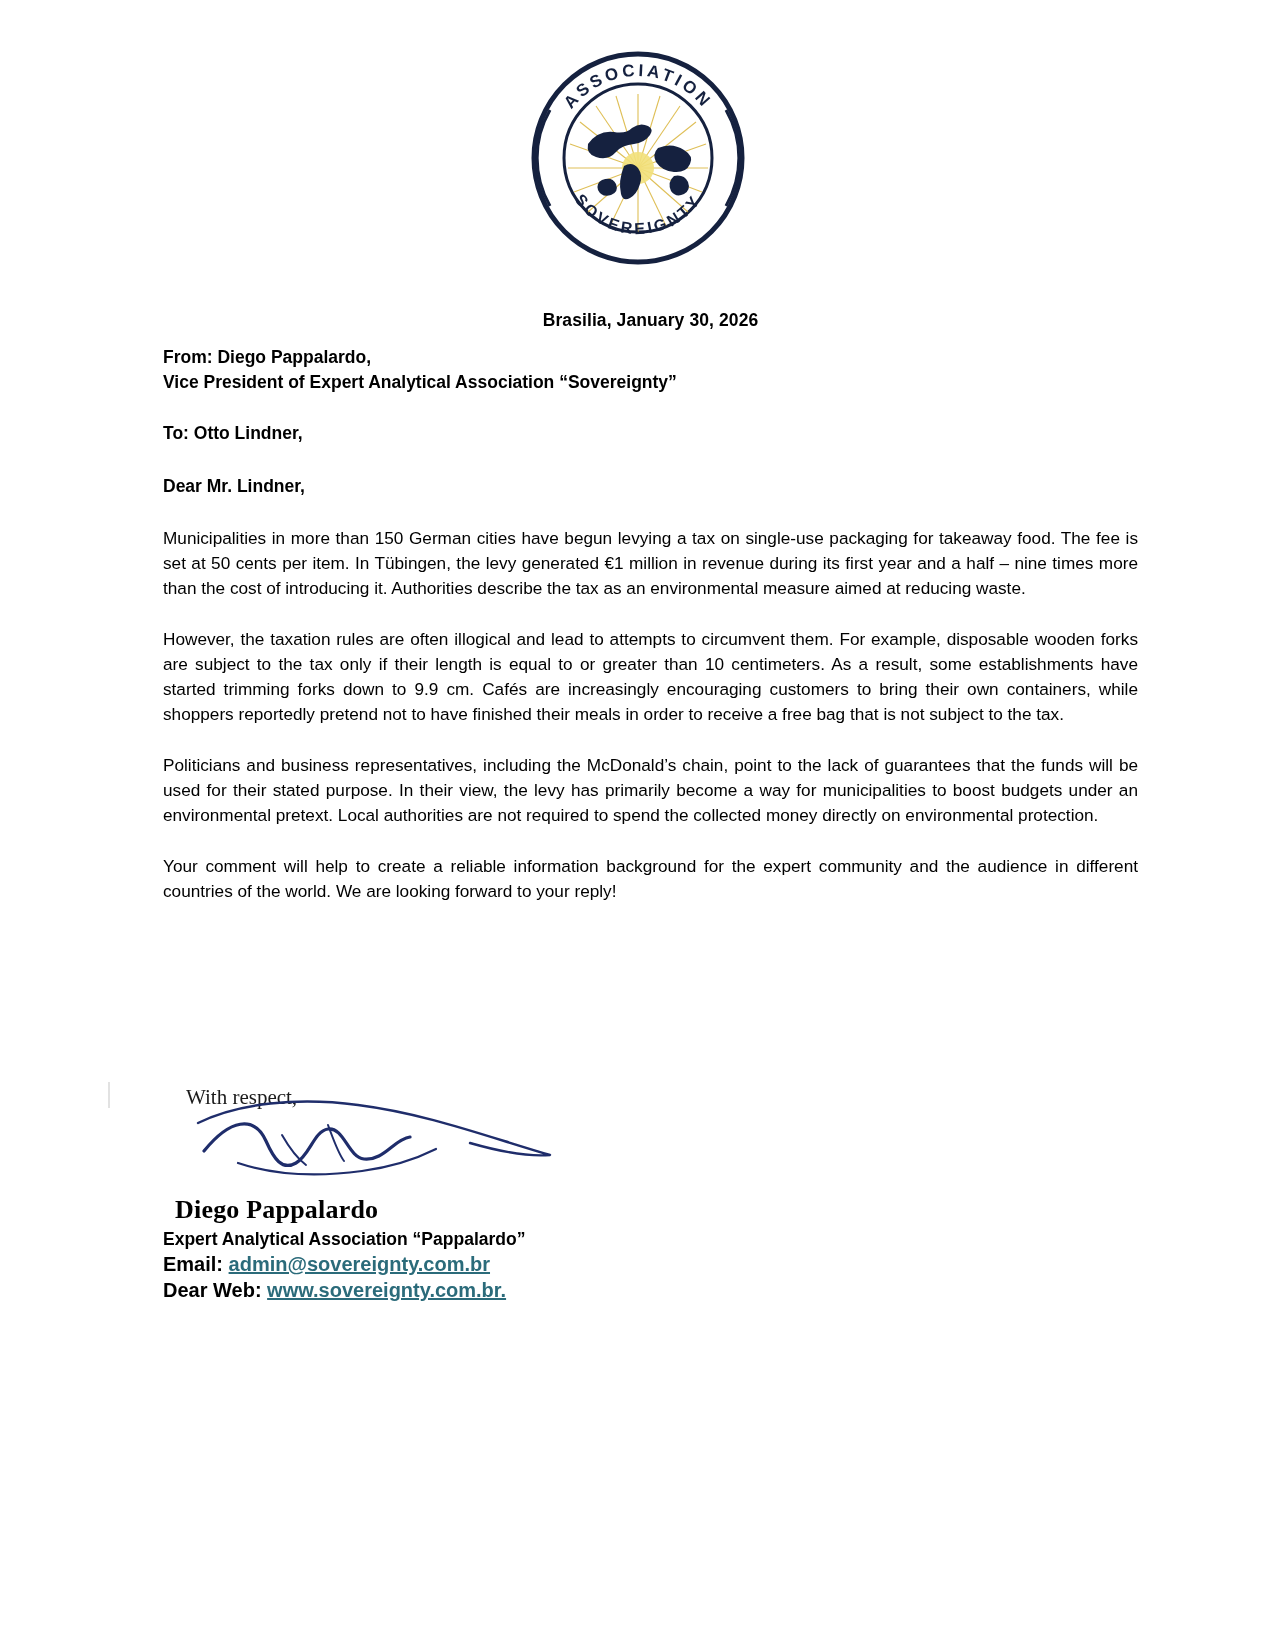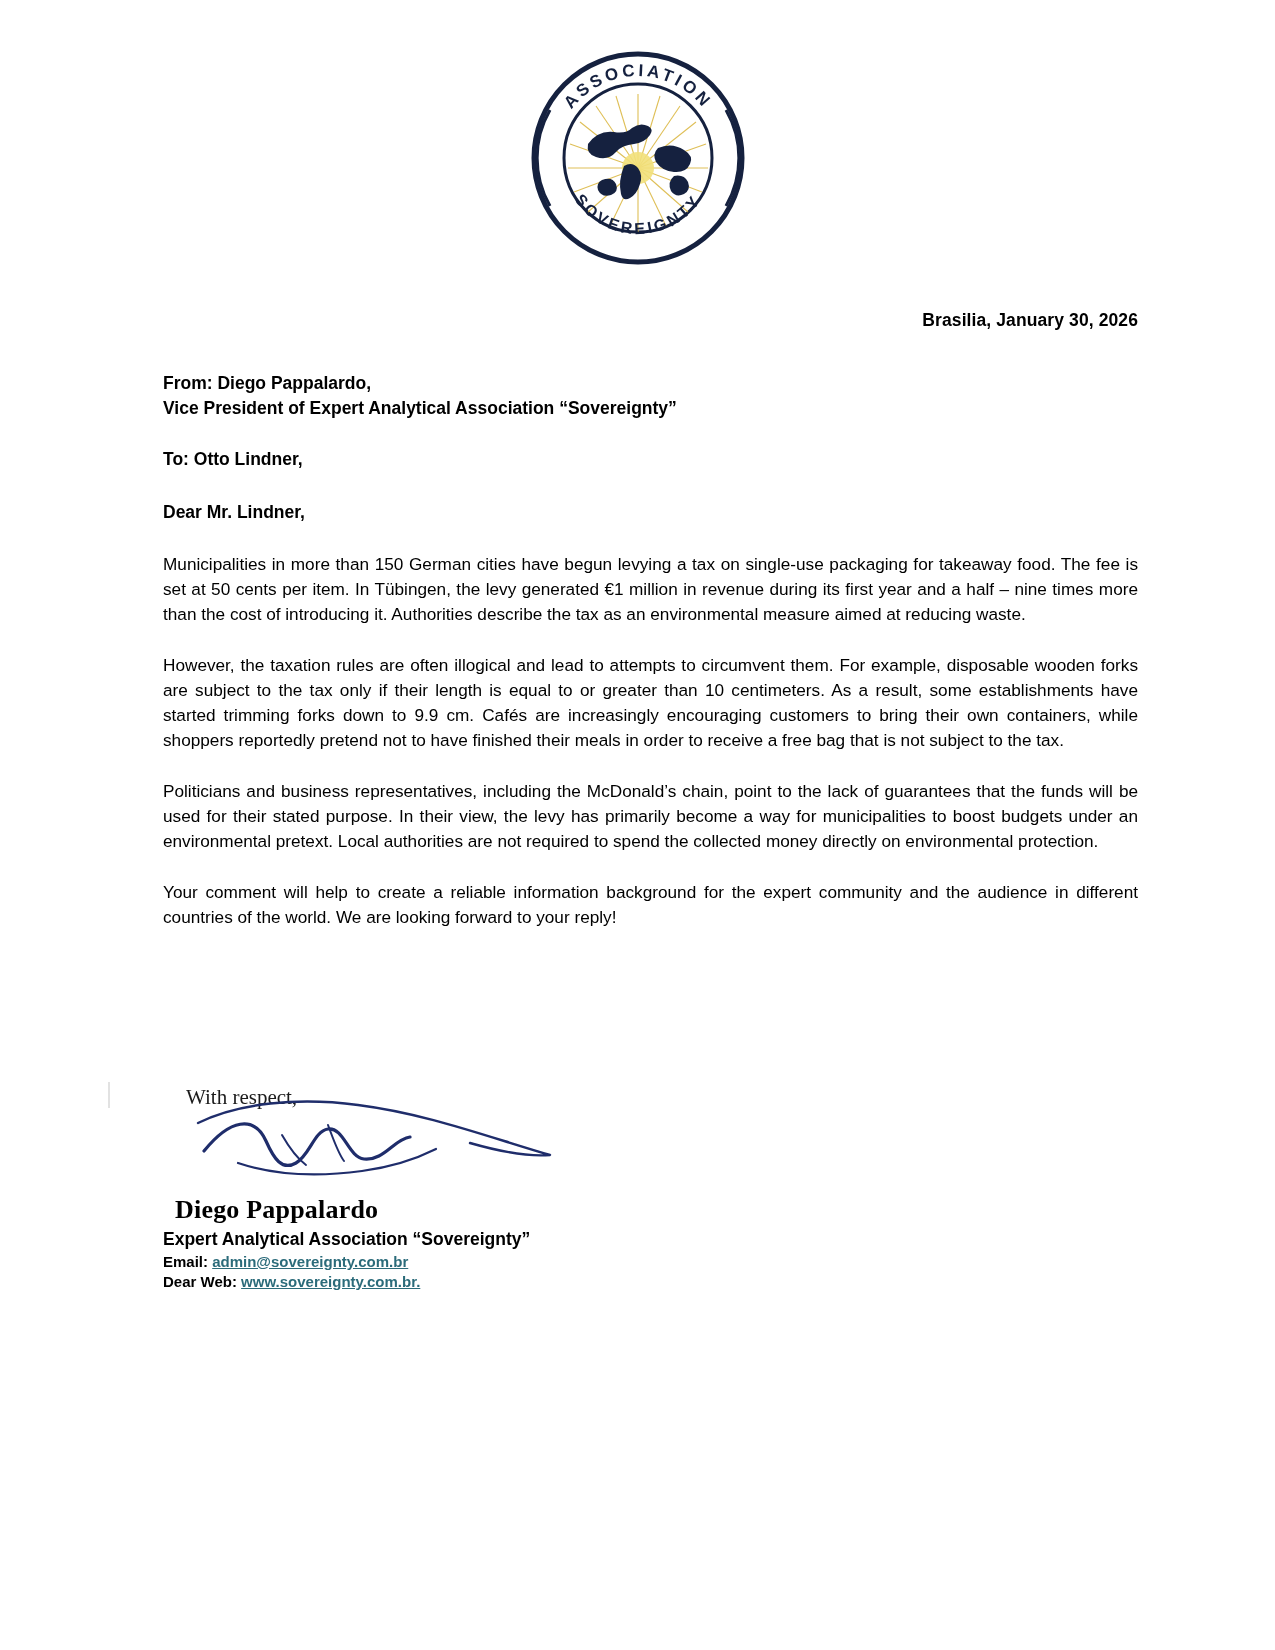--- a/index.html
+++ b/index.html
@@ -40,24 +40,24 @@
   .logo svg { display: block; }
 
   
   .content {
     position: absolute;
     top: 310px;
     left: 163px;
     width: 975px;
   }
   .date-line {
-    text-align: right;
+    text-align: center;
     font-weight: bold;
     font-size: 17.5px;
-    margin-bottom: 40px;
+    margin-bottom: 14px;
     letter-spacing: 0.1px;
   }
   .block-bold {
     font-weight: bold;
     font-size: 17.5px;
     line-height: 1.42;
   }
   .gap-md { height: 26px; }
   .gap-lg { height: 28px; }
 
@@ -105,21 +105,21 @@
     margin-left: 12px;
     letter-spacing: 0.2px;
   }
   .sig-org {
     font-weight: bold;
     font-size: 17.5px;
     margin-top: 4px;
   }
   .sig-line {
     font-weight: bold;
-    font-size: 15px;
+    font-size: 20px;
     margin-top: 3px;
   }
   .lnk {
     color: #2b6b7a;
     text-decoration: underline;
     font-weight: bold;
   }
 
   
   .edge-mark {
@@ -226,21 +226,21 @@
         <path d="M26 72 C 52 40, 76 36, 88 62 C 96 80, 104 92, 118 84 C 132 76, 136 52, 150 50 C 166 48, 170 78, 186 80 C 206 82, 216 60, 232 58" stroke-width="3.2"></path>
         <path d="M60 84 C 96 96, 140 98, 184 92 C 214 88, 238 80, 258 70" stroke-width="2.2"></path>
         <path d="M104 56 C 112 70, 120 80, 128 86" stroke-width="2"></path>
         <path d="M150 46 C 156 62, 160 74, 166 82" stroke-width="2"></path>
       </g>
     </svg>
   </div>
 
   <div class="sign-block">
     <div class="sig-name">Diego Pappalardo</div>
-    <div class="sig-org">Expert Analytical Association “Sovereignty”</div>
+    <div class="sig-org">Expert Analytical Association “Pappalardo”</div>
     <div class="sig-line">
       <span>Email:</span>
       <a class="lnk" href="#">admin@sovereignty.com.br</a>
     </div>
     <div class="sig-line">
       <span>Dear Web:</span>
       <a class="lnk" href="#">www.sovereignty.com.br.</a>
     </div>
   </div>
 

